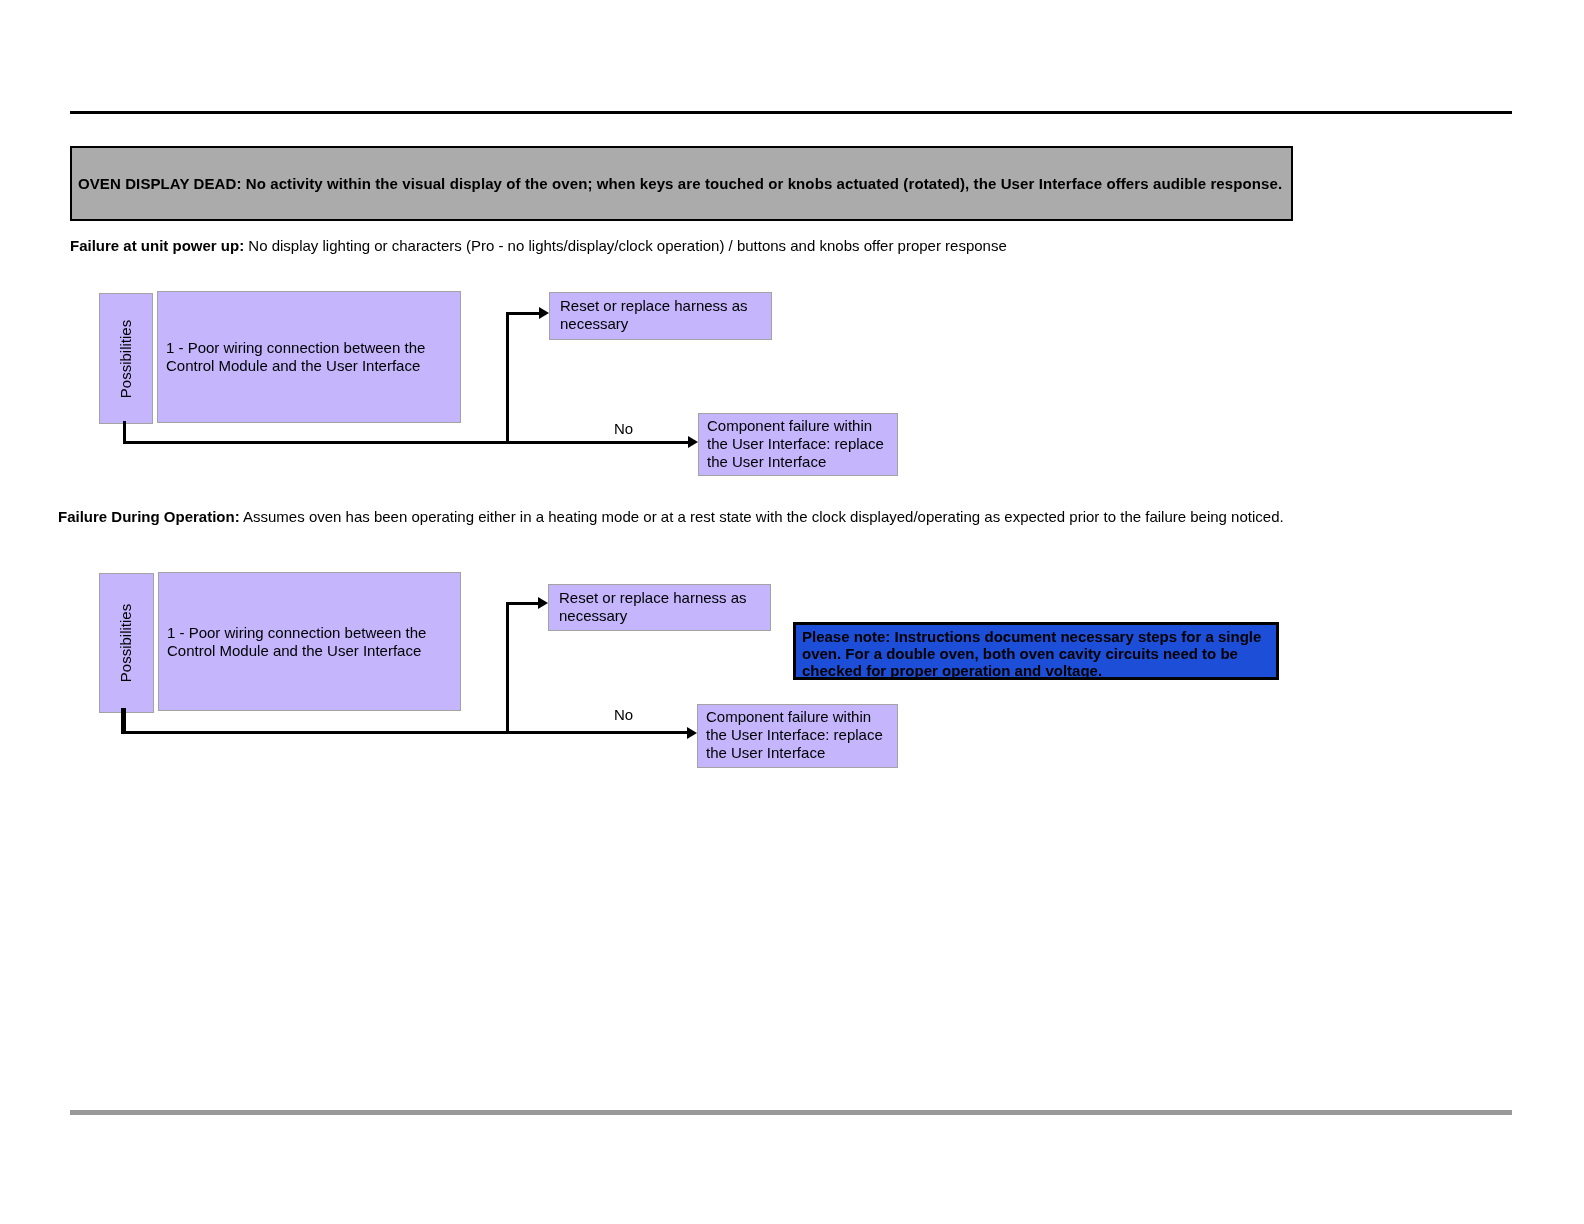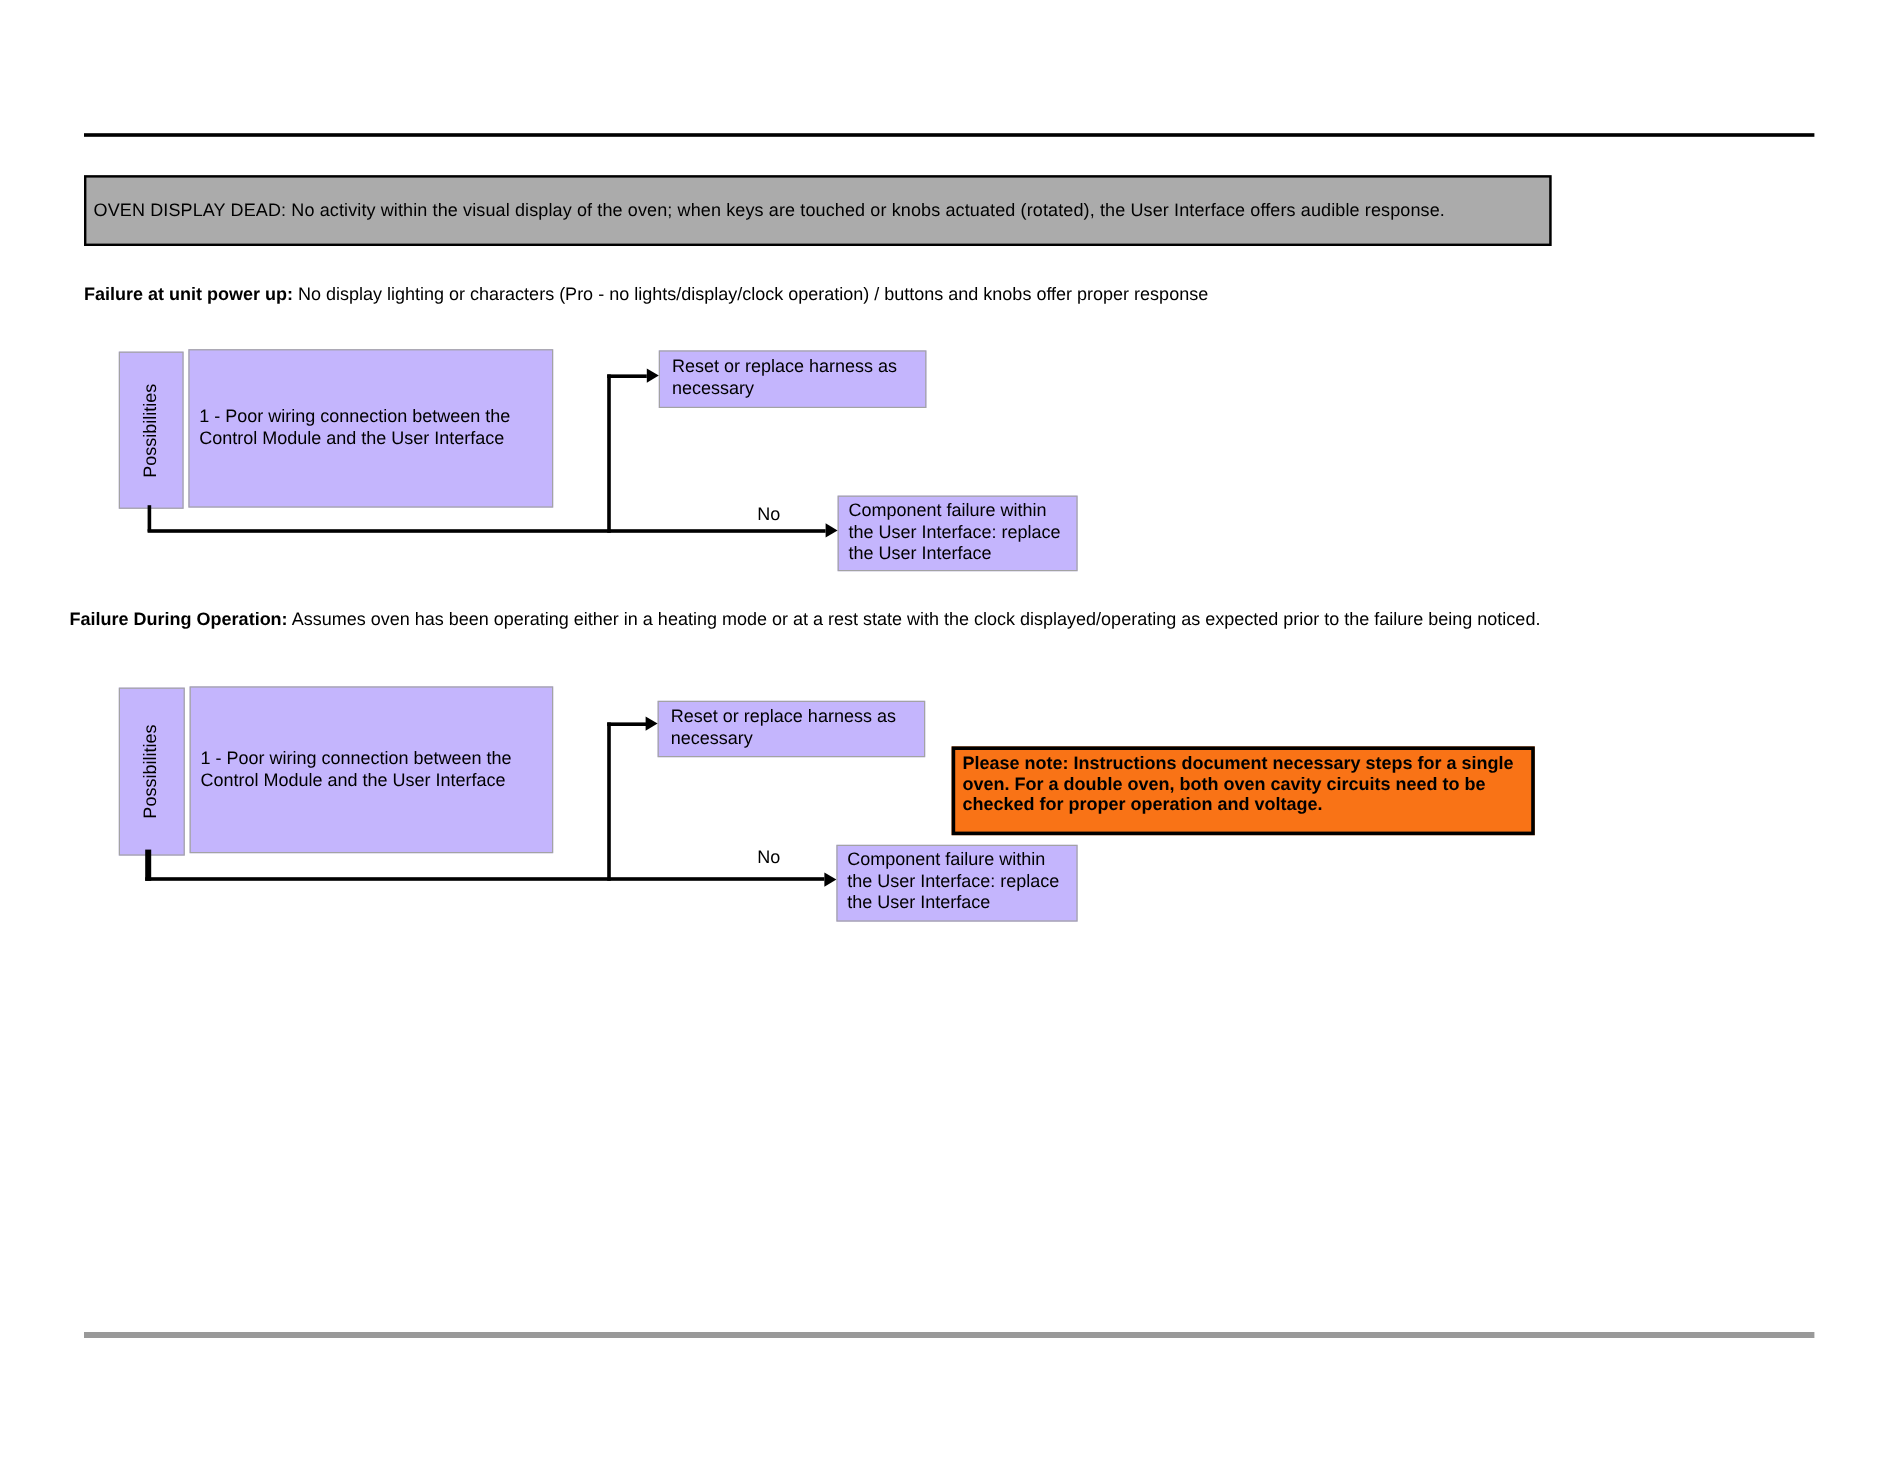--- a/index.html
+++ b/index.html
@@ -3,24 +3,24 @@
 <meta charset="utf-8">
 <style>
   html,body{margin:0;padding:0;background:#ffffff;}
   body{font-family:"Liberation Sans", sans-serif; color:#000;}
   #page{position:relative;width:1584px;height:1224px;background:#fff;overflow:hidden;}
 
   .rule{position:absolute;}
   .rule.top{left:70px;top:111px;width:1442px;height:3px;background:#000;}
   .rule.bottom{left:70px;top:1110px;width:1442px;height:5px;background:#999;}
 
-  .banner{position:absolute;left:70px;top:146px;width:1223px;height:59px;
+  .banner{position:absolute;left:70px;top:146px;width:1223px;height:75px;
     box-sizing:border-box;border:2px solid #000;background:#ababab;
     display:flex;align-items:center;padding:0 6px;
-    font-size:15px;font-weight:normal;letter-spacing:0.1px;}
+    font-size:15px;font-weight:bold;letter-spacing:0.1px;}
 
   .heading{position:absolute;font-size:15px;white-space:nowrap;text-align:right;}
   .heading b{font-weight:bold;}
   .heading.h1{left:70px;top:237px;}
   .heading.h2{left:58px;top:508px;}
 
   .fbox{position:absolute;box-sizing:border-box;border:1px solid #a3a3a3;background:#c4b5fd;
     font-size:15px;line-height:18px;white-space:pre-line;}
 
   
@@ -31,22 +31,22 @@
 
   
   .poss2{left:99px;top:573px;width:55px;height:140px;}
   .wiring2{left:158px;top:572px;width:303px;height:139px;display:flex;align-items:center;padding:0 6px 0 8px;}
   .reset2{left:548px;top:584px;width:223px;height:47px;padding:4px 8px 0 10px;}
   .comp2{left:697px;top:704px;width:201px;height:64px;padding:3px 4px 0 8px;}
 
   .possbox{display:flex;align-items:center;justify-content:center;}
   .possbox .vtext{transform:rotate(-90deg);white-space:nowrap;font-size:15px;}
 
-  .notebox{position:absolute;left:793px;top:622px;width:486px;height:74px;
-    box-sizing:border-box;border:3px solid #000;background:#f97316;
+  .notebox{position:absolute;left:793px;top:622px;width:486px;height:58px;
+    box-sizing:border-box;border:3px solid #000;background:#1d4ed8;
     font-size:15px;font-weight:bold;line-height:17px;padding:3px 6px;white-space:pre-line;}
 
   .line{position:absolute;background:#000;}
   
   .v-stub1{left:123px;top:421px;width:3px;height:22px;}
   .h-main1{left:123px;top:441px;width:565px;height:3px;}
   .v-branch1{left:506px;top:312px;width:3px;height:132px;}
   .h-branch1{left:506px;top:312px;width:33px;height:3px;}
   
   .v-stub2{left:121px;top:708px;width:5px;height:26px;}
@@ -55,21 +55,21 @@
   .h-branch2{left:506px;top:602px;width:33px;height:3px;}
 
   .arrow-r{position:absolute;width:0;height:0;
     border-top:6px solid transparent;border-bottom:6px solid transparent;
     border-left:10px solid #000;}
   .a-yes1{left:539px;top:307px;}
   .a-no1{left:688px;top:436px;}
   .a-yes2{left:538px;top:597px;}
   .a-no2{left:687px;top:727px;}
 
-  .no-label{position:absolute;font-size:15px;margin-left:17px;}
+  .no-label{position:absolute;font-size:15px;}
   .no1{left:614px;top:420px;}
   .no2{left:614px;top:706px;}
 </style>
 </head>
 <body>
 
 <div id="page">
 
   <div class="rule top"></div>
 

